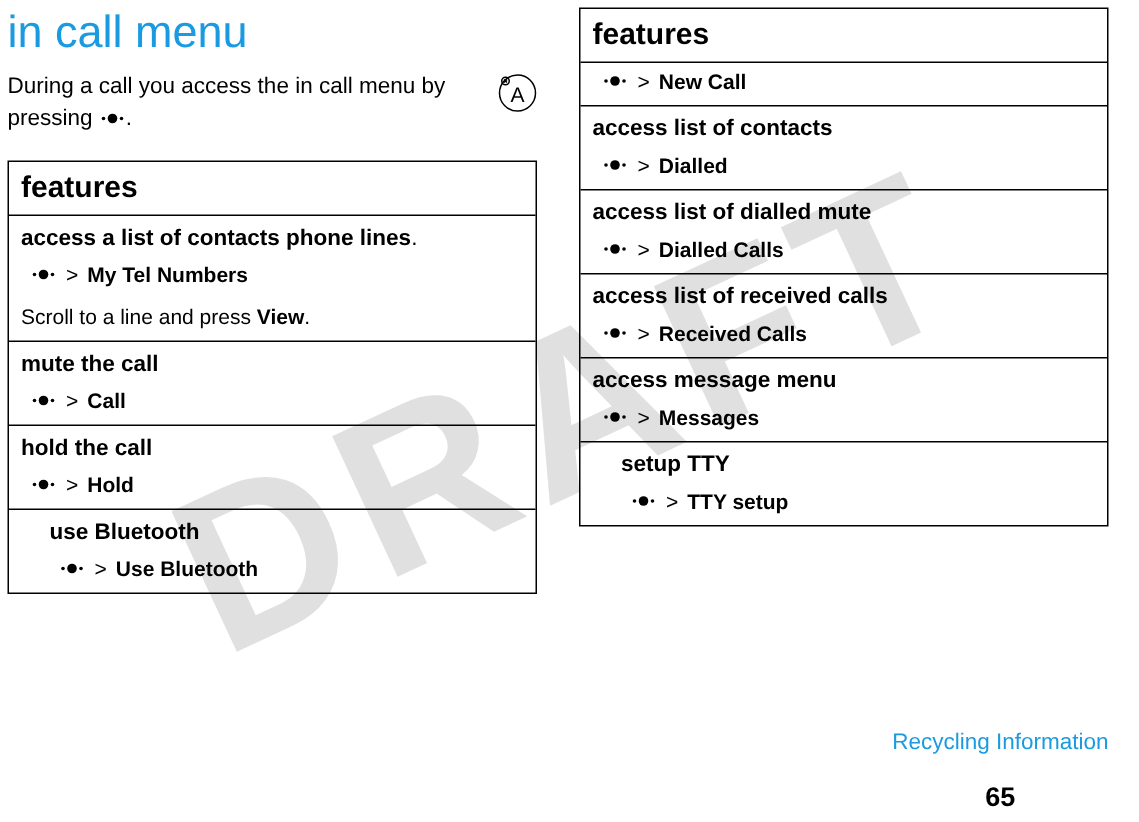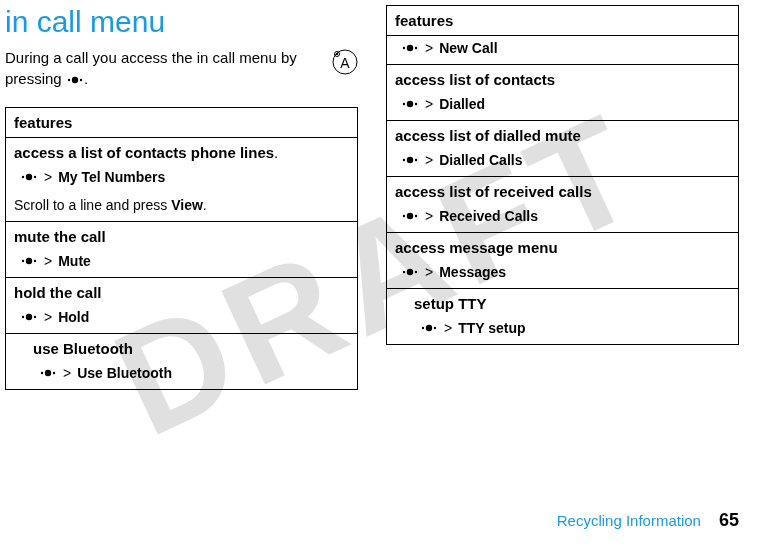--- a/index.html
+++ b/index.html
@@ -71,21 +71,21 @@
     .center-key svg {
       display: block;
     }
     .features-table {
       border: 1.5px solid #000;
       margin-top: 18px;
       background: transparent;
     }
     .features-header {
       font-weight: bold;
-      font-size: 15px;
+      font-size: 20px;
       padding: 6px 8px;
       border-bottom: 1.5px solid #000;
     }
     .feature-block {
       border-bottom: 1px solid #000;
       padding: 0;
     }
     .feature-block:last-child {
       border-bottom: none;
       margin-left: 19px;
@@ -113,26 +113,27 @@
     }
     .feature-note {
       padding: 4px 8px 8px 8px;
       font-size: 14px;
     }
     .feature-note .bold {
       font-weight: bold;
     }
     .footer {
       position: absolute;
-      bottom: 17px;
+      bottom: 6px;
       right: 20px;
       display: flex;
       align-items: center;
       gap: 18px;
       z-index: 1;
+      flex-direction: column;
     }
     .footer-link {
       color: #1a9ae0;
       font-size: 15px;
     }
     .footer-page {
       font-size: 18px;
       font-weight: bold;
       color: #000;
     }
@@ -196,21 +197,21 @@
         <div class="feature-title">mute the call</div>
         <div class="feature-action">
           <span class="center-key">
             <svg viewBox="0 0 18 12" width="18" height="12">
               <circle cx="3" cy="6" r="1.2" fill="#000"></circle>
               <circle cx="9" cy="6" r="3.2" fill="#000"></circle>
               <circle cx="15" cy="6" r="1.2" fill="#000"></circle>
             </svg>
           </span>
           <span class="gt">&gt;</span>
-          <span class="cmd">Mute</span>
+          <span class="cmd">Call</span>
         </div>
       </div>
 
       <div class="feature-block">
         <div class="feature-title">hold the call</div>
         <div class="feature-action">
           <span class="center-key">
             <svg viewBox="0 0 18 12" width="18" height="12">
               <circle cx="3" cy="6" r="1.2" fill="#000"></circle>
               <circle cx="9" cy="6" r="3.2" fill="#000"></circle>

